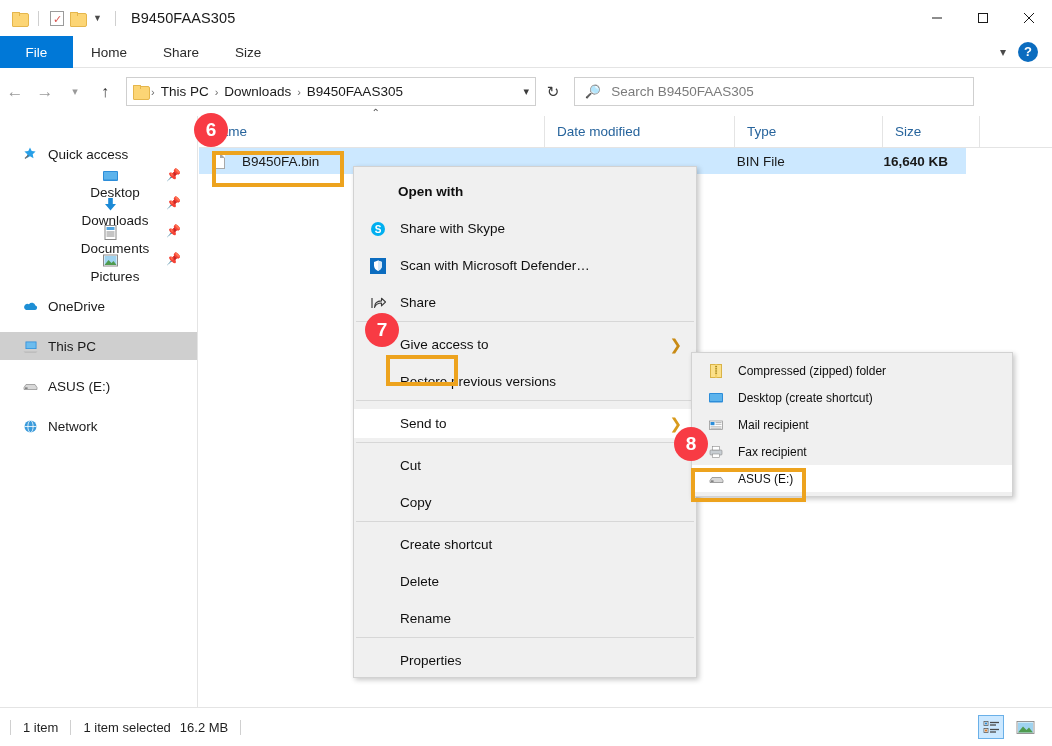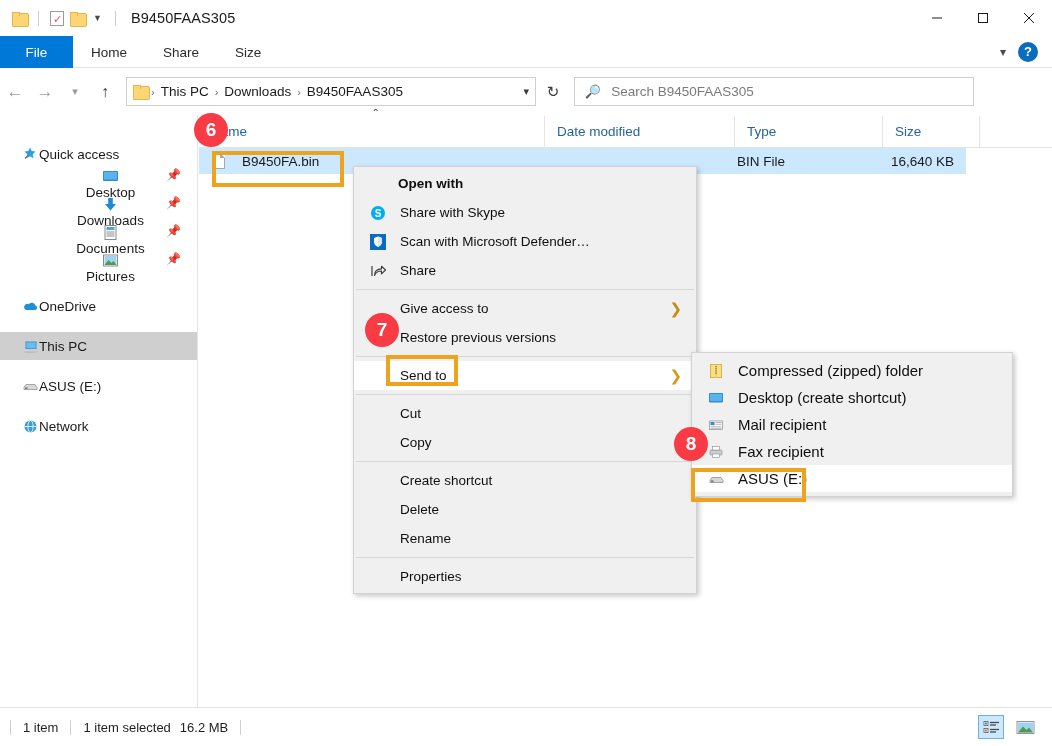--- a/index.html
+++ b/index.html
@@ -103,74 +103,74 @@
   .sidebar {
     position:absolute; left:0; top:116px; width:198px; height:591px;
     background:#ffffff; border-right:1px solid #e4e4e4; padding-top:24px;
   }
   .snode {
     height:28px; display:flex; align-items:center; font-size:13.5px; color:#1a1a1a;
     padding-left:22px; position:relative;
   }
   .snode.child { padding-left:24px;flex-direction:column; }
   .snode.sel { background:#cfcfcf; }
-  .snode .lbl { margin-left:0; }
+  .snode .lbl { margin-left:9px; }
   .pin { position:absolute; right:16px; font-size:12px; color:#7a7a7a; }
   .gap { height:12px; }
 
   .ico { width:17px; height:17px; position:relative; flex:none; }
   .ico svg { display:block; }
 
   
   .filelist { position:absolute; left:199px; top:148px; width:853px; height:559px; background:#fff; }
   .frow {
     position:absolute; left:0; top:0; width:767px; height:26px;
     background:#CCE8FF; display:flex; align-items:center; font-size:13.5px; color:#1a1a1a;
   }
   .fcell { display:flex; align-items:center; height:26px; }
   .fc-name { width:345px; padding-left:13px; gap:17px; }
   .fc-date { width:190px; padding-left:12px; }
   .fc-type { width:148px; padding-left:12px; }
-  .fc-size { width:97px; justify-content:flex-end; padding-right:12px; }
+  .fc-size { width:97px; justify-content:flex-end; padding-right:18px;font-weight:bold; }
   .file-ico {
     width:13px; height:16px; background:#ffffff; border:1px solid #a8a8a8;
     position:relative; flex:none;
   }
   .file-ico:after {
     content:""; position:absolute; right:-1px; top:-1px; border-width:0 5px 5px 0;
     border-style:solid; border-color:#fff #fff #a8a8a8 #a8a8a8;
   }
 
   
   .ctxmenu {
     position:absolute; left:353px; top:166px; width:344px;
     background:#F0F0F0; border:1px solid #d2d2d2;
     box-shadow:2px 2px 5px rgba(0,0,0,0.22); padding:2px 0 2px 0;
   }
   .ctxitem {
     height:29px; display:flex; align-items:center; font-size:13.5px; color:#0f0f0f;
-    padding-left:14px; position:relative;
+    padding-left:14px; position:relative;margin-top:8px;
   }
   .ctxitem.bold { font-weight:bold; padding-left:44px; }
   .ctxitem .ci-ico { width:20px; flex:none; display:flex; align-items:center; justify-content:center; }
   .ctxitem .ci-lbl { margin-left:12px; }
   .ctxitem.noico .ci-lbl { margin-left:32px; }
   .ctxitem.hov { background:#ffffff; }
   .ctxsep { height:1px; background:#d7d7d7; margin:4px 2px; }
   .submark { position:absolute; right:14px; font-size:15px; color:#c88a14; font-weight:300; }
   .ctxitem.hov .submark { color:#d89a1c; }
 
   
   .submenu {
     position:absolute; left:691px; top:352px; width:322px;
     background:#F0F0F0; border:1px solid #d2d2d2;
     box-shadow:2px 2px 5px rgba(0,0,0,0.22); padding:4px 0;
   }
   .subitem {
-    height:27px; display:flex; align-items:center; font-size:15px; color:#0f0f0f;
+    height:27px; display:flex; align-items:center; font-size:12px; color:#0f0f0f;
     padding-left:14px;
   }
   .subitem .ci-ico { width:20px; flex:none; display:flex; align-items:center; justify-content:center;}
   .subitem .ci-lbl { margin-left:12px; }
   .subitem.hov { background:#ffffff; }
 
   
   .hlbox { position:absolute; border:4px solid #EDA31E; pointer-events:none; }
 
   

